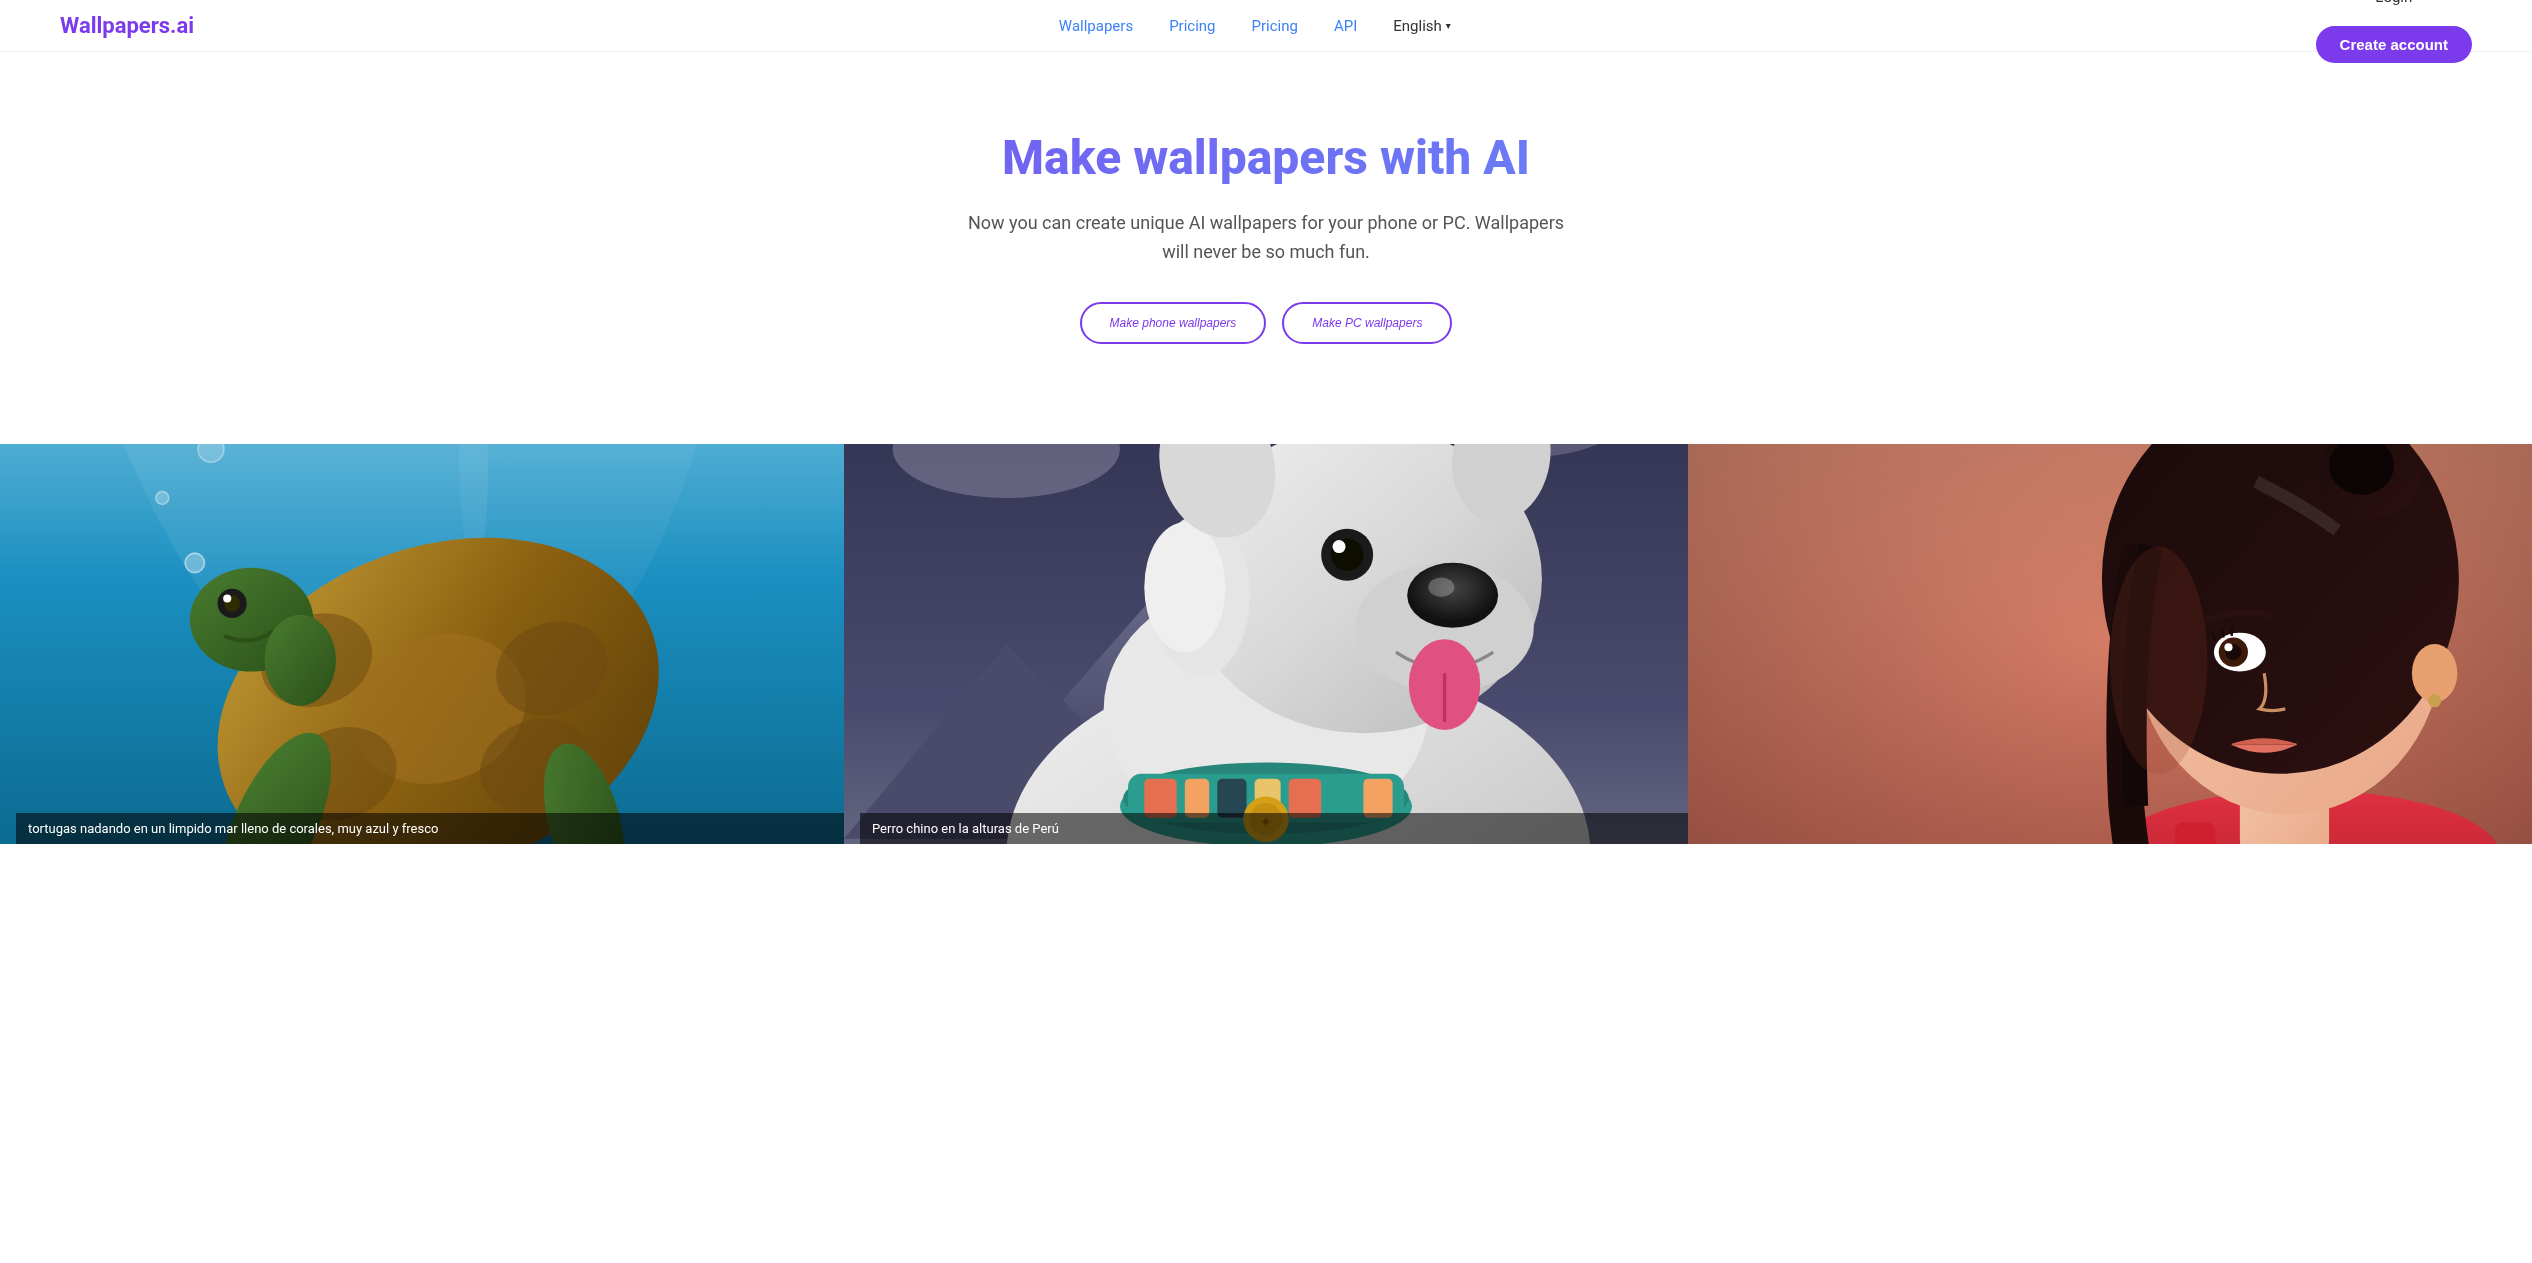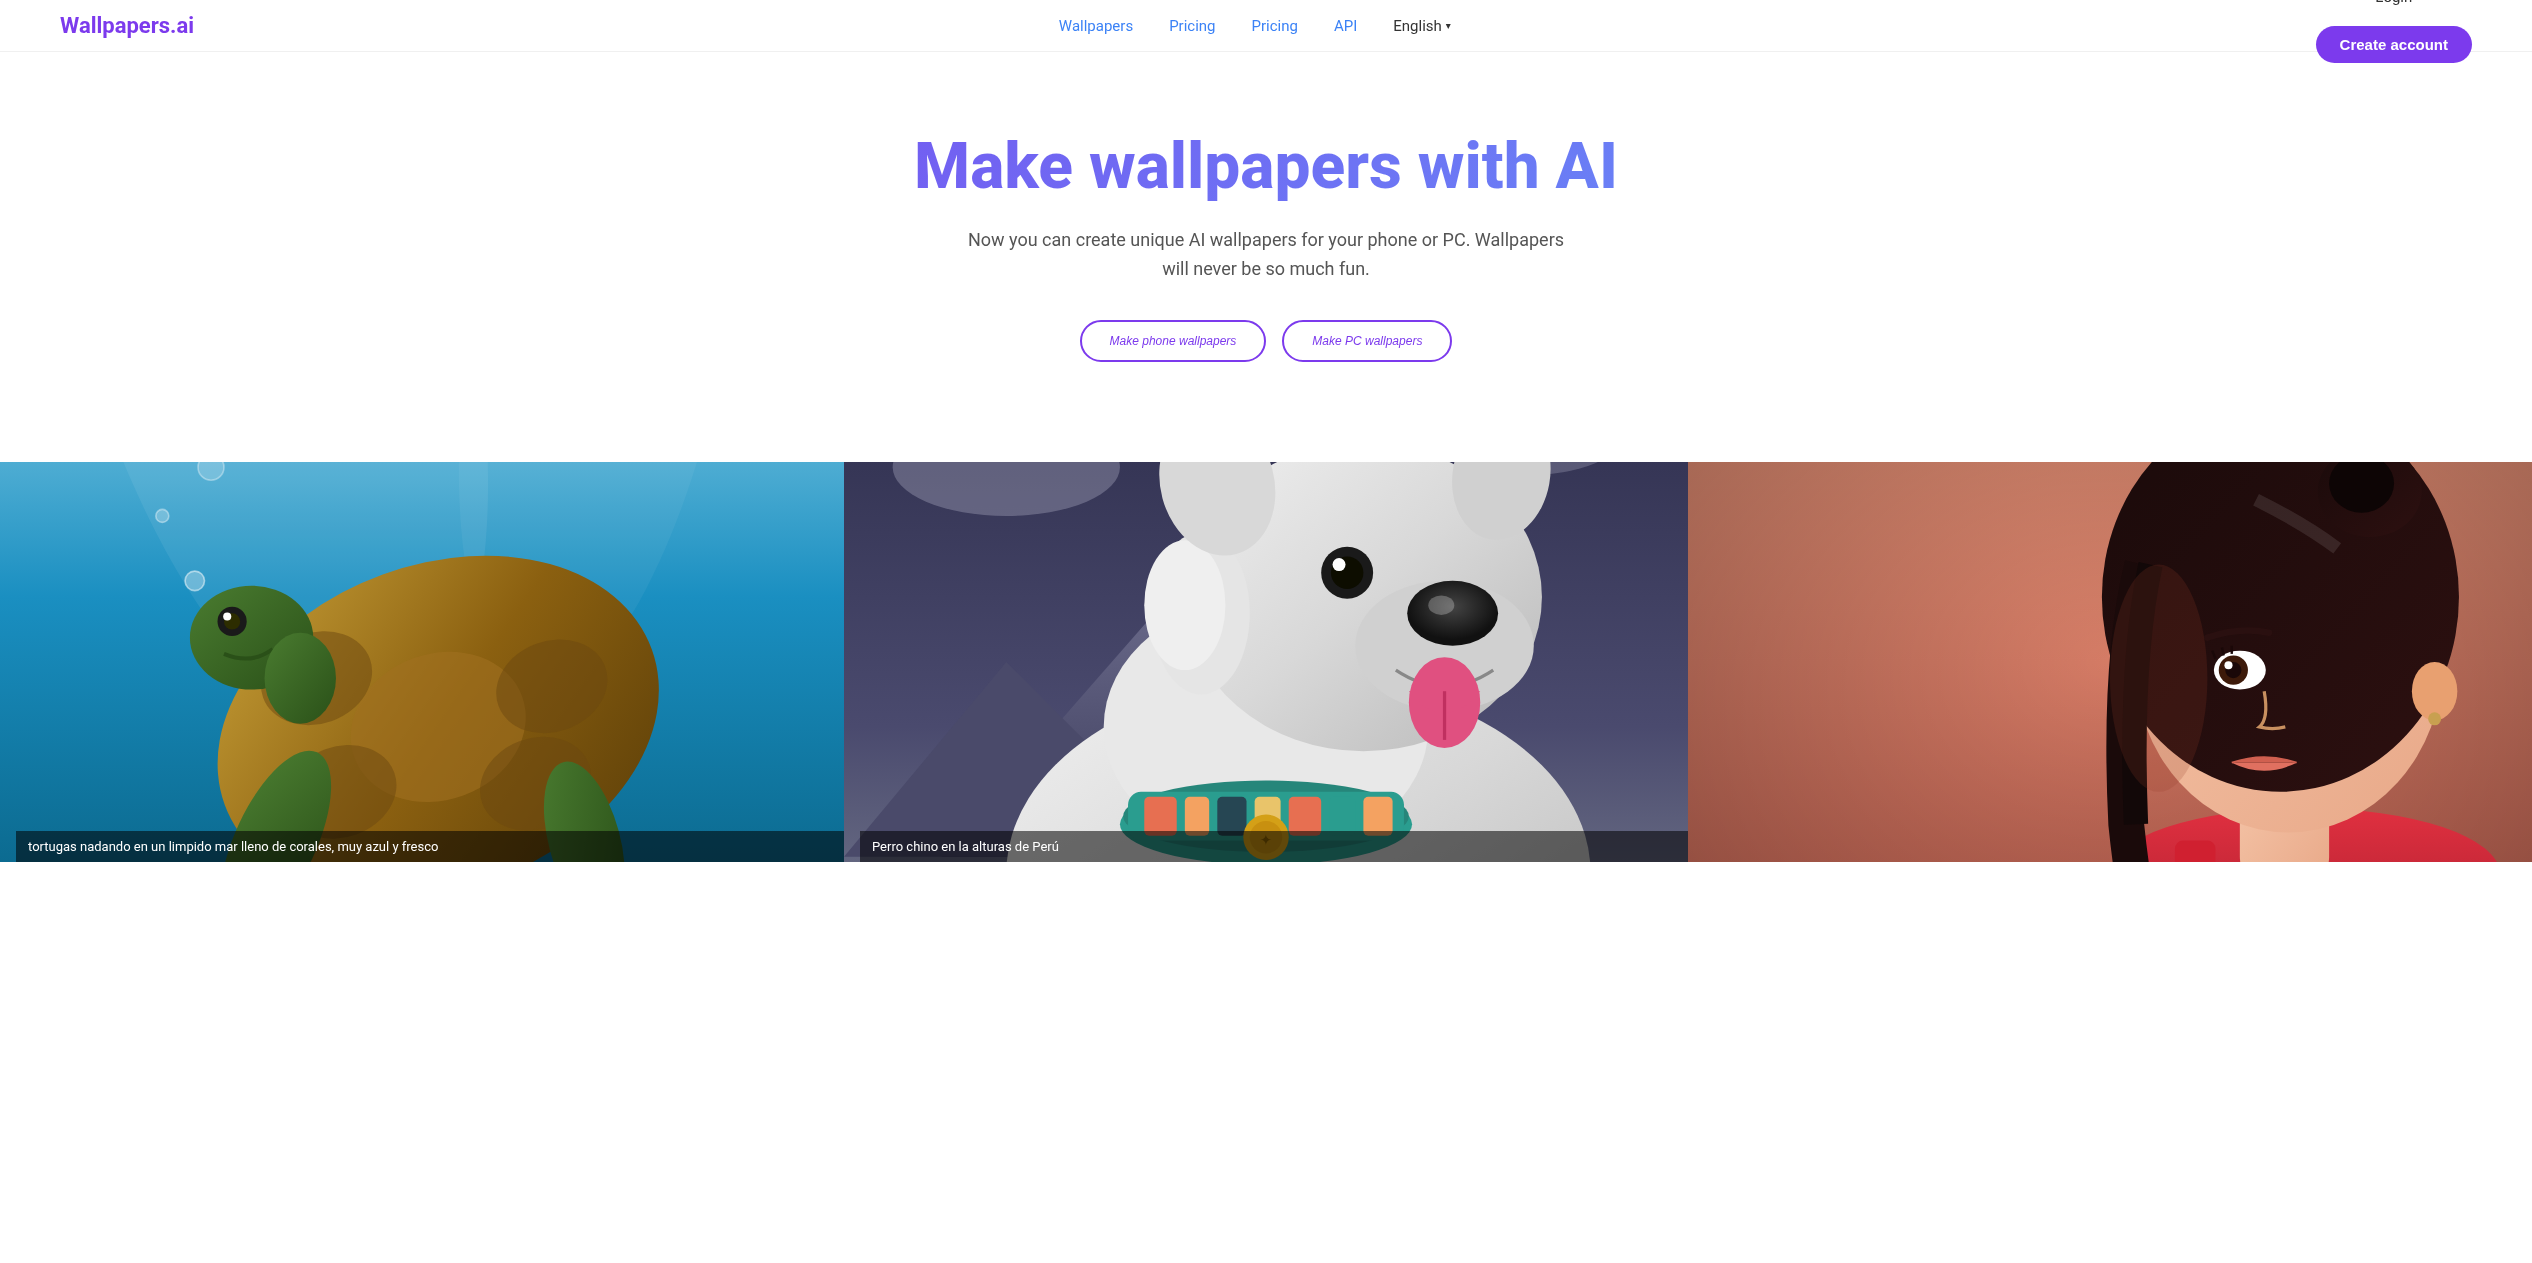--- a/index.html
+++ b/index.html
@@ -90,21 +90,21 @@
     }
 
     
     .hero {
       text-align: center;
       padding: 80px 20px 60px;
       background: #fff;
     }
 
     .hero-title {
-      font-size: 64px;
+      font-size: 48px;
       font-weight: 800;
       background: linear-gradient(135deg, #7c3aed 0%, #60a5fa 100%);
       -webkit-background-clip: text;
       -webkit-text-fill-color: transparent;
       background-clip: text;
       line-height: 1.1;
       margin-bottom: 24px;
     }
 
     .hero-subtitle {

